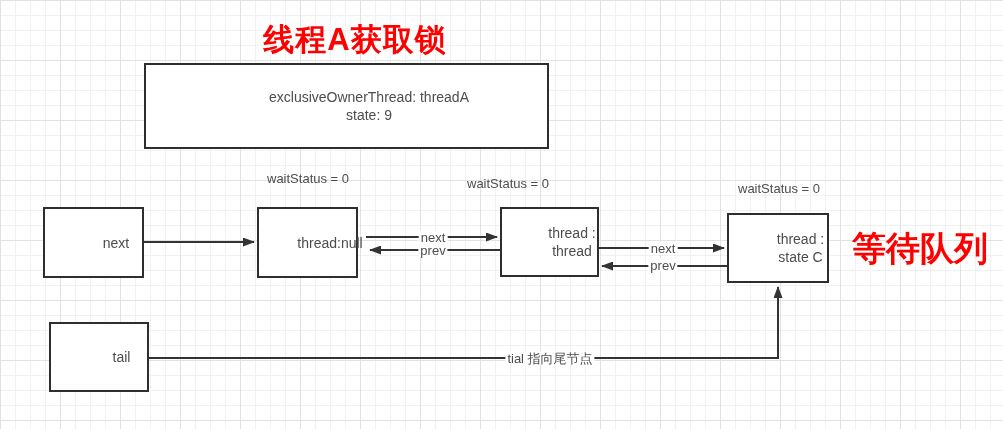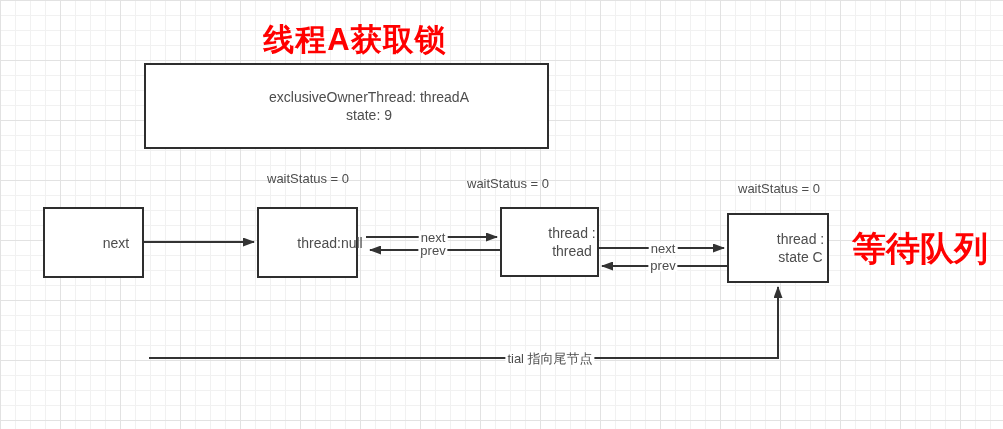--- a/index.html
+++ b/index.html
@@ -140,20 +140,23 @@
   <div class="node node2-box">
     <span>thread :</span>
     <span>thread</span>
   </div>
 
   <div class="node node3-box">
     <span>thread :</span>
     <span>state C</span>
   </div>
 
+  <div class="node tail-box">
+    <span>tail</span>
+  </div>
 
   <div class="edge-label lbl-next1">next</div>
   <div class="edge-label lbl-prev1">prev</div>
   <div class="edge-label lbl-next2">next</div>
   <div class="edge-label lbl-prev2">prev</div>
   <div class="edge-label lbl-tailptr">tial 指向尾节点</div>
 
 </div>
 
 </body></html>

